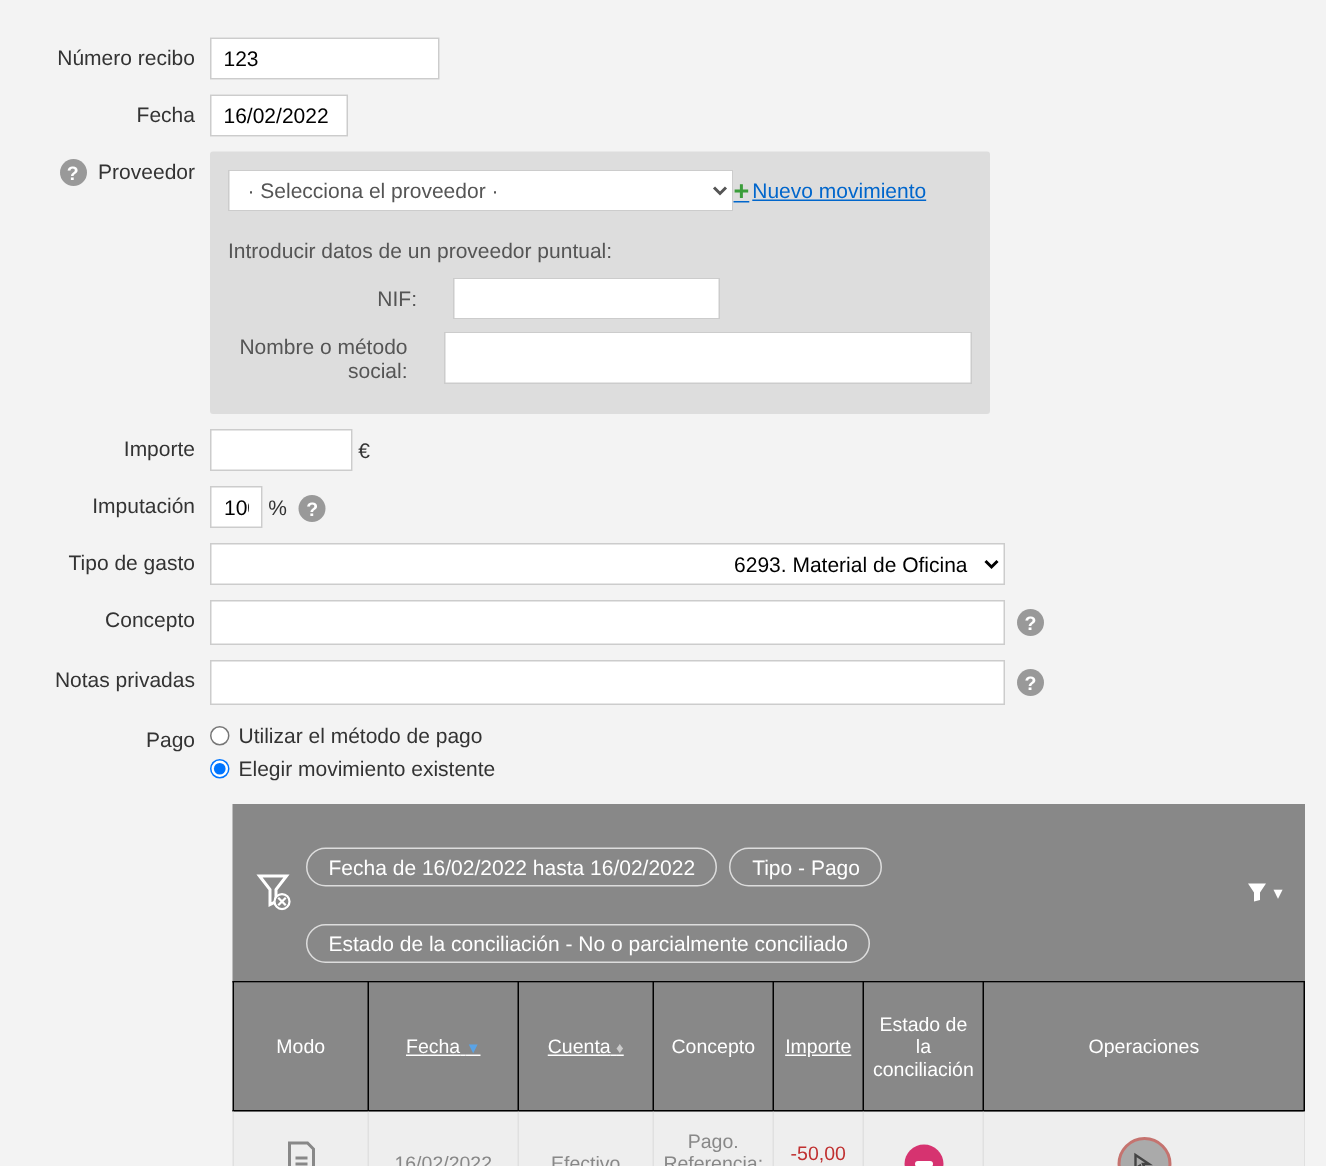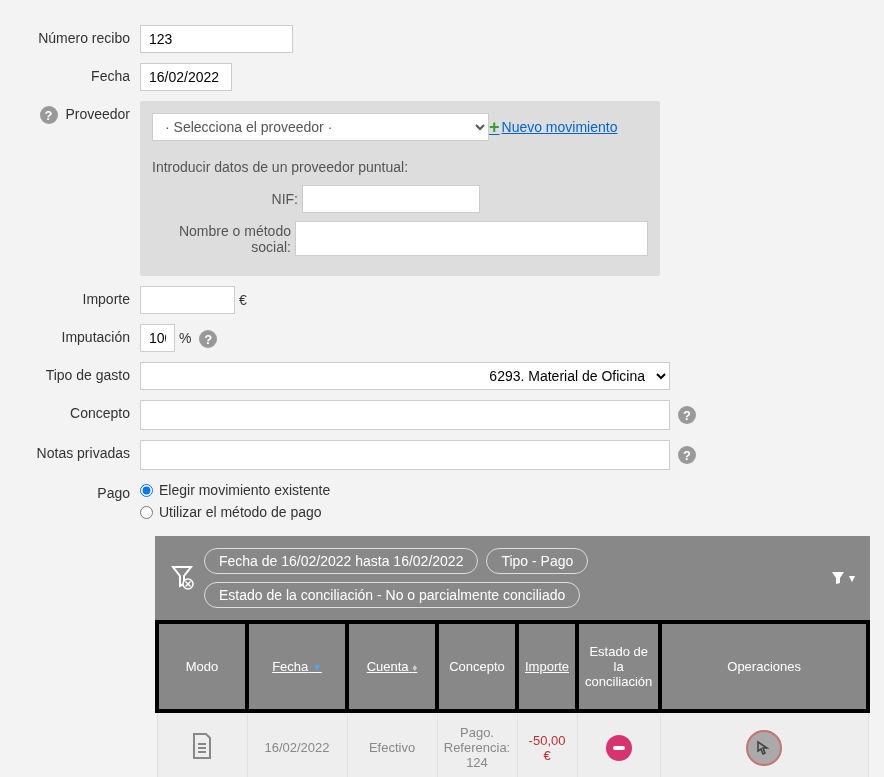--- a/index.html
+++ b/index.html
@@ -89,21 +89,21 @@
       color: #555;
     }
     .provider-sub-row {
       display: flex;
       align-items: center;
       margin-bottom: 8px;
     }
     .provider-sub-label {
       width: 150px;
       text-align: right;
-      padding-right: 4px;
+      padding-right: 24px;
       color: #555;
     }
 
     .radio-row {
       display: flex;
       align-items: center;
       gap: 6px;
       margin-bottom: 4px;
       padding-top: 2px;
     }
@@ -136,20 +136,21 @@
       flex-wrap: wrap;
       gap: 8px;
     }
     .filter-chip {
       border: 1px solid #ddd;
       border-radius: 14px;
       padding: 4px 14px;
       color: #fff;
       font-size: 14px;
       white-space: nowrap;
+      margin-top: 17px;
     }
     .filter-right {
       position: absolute;
       right: 15px;
       top: 50%;
       transform: translateY(-50%);
       color: #fff;
       display: flex;
       align-items: center;
       gap: 4px;
@@ -159,21 +160,21 @@
       width: 100%;
       border-collapse: collapse;
       border: 1px solid #e0e0e0;
     }
     .treasury-table th {
       background: #888;
       color: #fff;
       padding: 20px 6px;
       font-size: 13px;
       font-weight: normal;
-      border: 4px solid #000000;
+      border: 1px solid #000000;
       text-align: center;
     }
     .treasury-table th.sortable {
       text-decoration: underline;
       cursor: pointer;
     }
     .treasury-table td {
       background: #eee;
       color: #888;
       padding: 12px 6px;
@@ -303,26 +304,26 @@
   <div class="form-content" style="display:flex;align-items:center;gap:8px;">
     <textarea class="textarea-notes" style=""></textarea>
     <span class="help-icon">?</span>
   </div>
 </div>
 
 <div class="form-row">
   <div class="form-label">Pago</div>
   <div class="form-content">
     <div class="radio-row">
+      <input type="radio" name="payment" style="">
+      <span>Utilizar el método de pago</span>
+    </div>
+    <div class="radio-row">
       <input type="radio" name="payment" checked="" style="">
       <span>Elegir movimiento existente</span>
-    </div>
-    <div class="radio-row">
-      <input type="radio" name="payment" style="">
-      <span>Utilizar el método de pago</span>
     </div>
   </div>
 </div>
 
 <div class="treasury-panel">
 
   <div class="filter-bar">
     <span class="filter-icon">
       <svg width="24" height="26" viewBox="0 0 24 26">
         <path d="M3 3 L21 3 L14 12 L14 20 L10 22 L10 12 Z" fill="none" stroke="#fff" stroke-width="2"></path>

